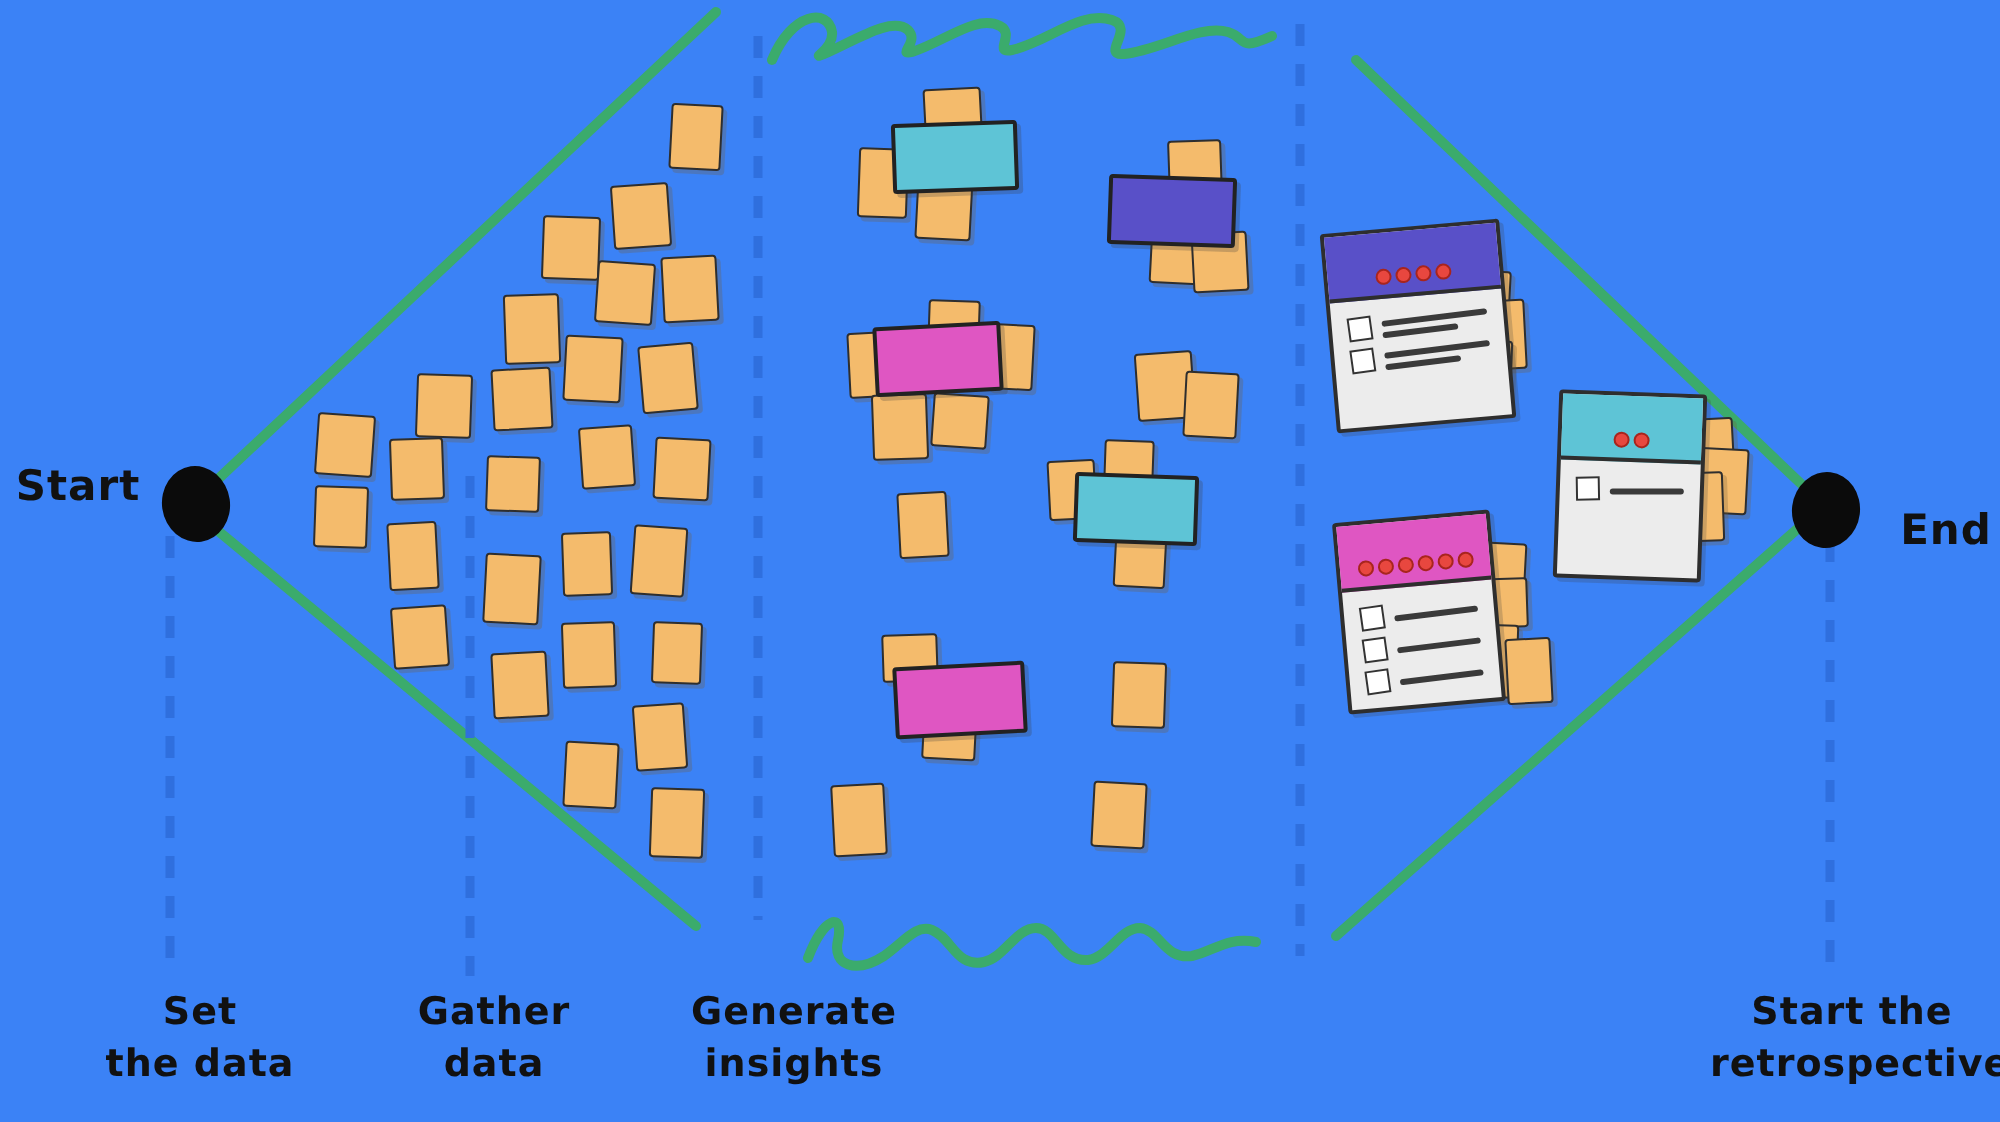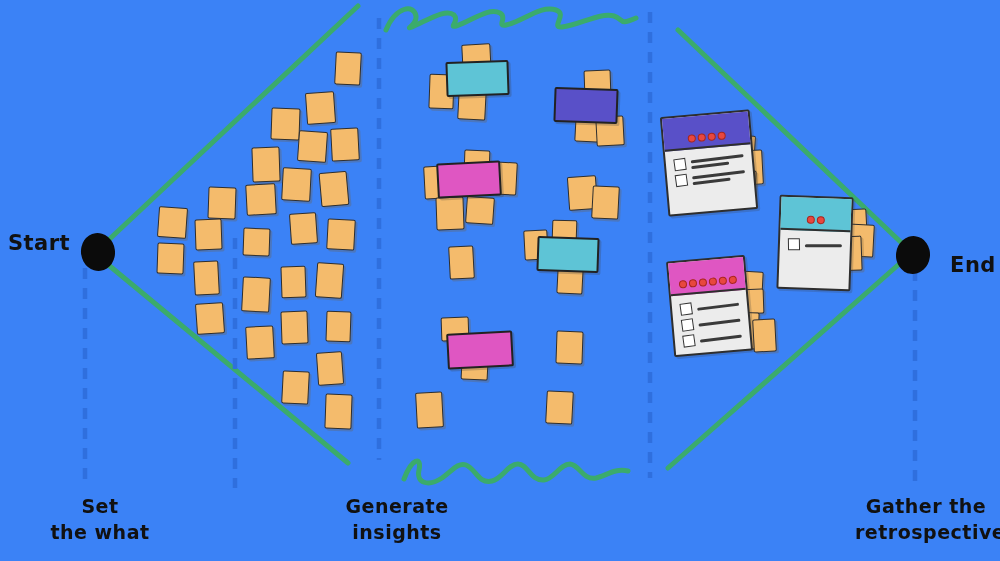--- a/index.html
+++ b/index.html
@@ -65,30 +65,34 @@
 
     <ellipse cx="98" cy="252" rx="17" ry="19" transform="rotate(-8 98 252)" style="fill:var(--dotblack)"></ellipse>
     <ellipse cx="913" cy="255" rx="17" ry="19" transform="rotate(7 913 255)" style="fill:var(--dotblack)"></ellipse>
   </svg>
 
   <div class="hand-text endpoint-label" style="left:6px;top:230px;width:66px;">Start</div>
   <div class="hand-text endpoint-label" style="left:946px;top:240px;width:54px;margin-top:12px;">End</div>
 
   <div class="hand-text phase-label" style="left:1px;top:493px;">
     <span>Set</span>
-    <span>the what</span>
+    <span>the data</span>
+  </div>
+  <div class="hand-text phase-label" style="left:148px;top:493px;">
+    <span>Gather</span>
+    <span>data</span>
   </div>
   <div class="hand-text phase-label" style="left:298px;top:493px;">
     <span>Generate</span>
     <span>insights</span>
   </div>
   <div class="hand-text phase-label" style="left:548px;top:493px;">
   </div>
   <div class="hand-text phase-label" style="left:827px;top:493px;">
-    <span>Gather the</span>
+    <span>Start the</span>
     <span>retrospective</span>
   </div>
 
   <div id="objects">
       <div class="note" style="left: 335px; top: 52px; width: 24px; height: 31px; transform: rotate(3deg);"></div>
       <div class="note" style="left: 306px; top: 92px; width: 27px; height: 30px; transform: rotate(-4deg);"></div>
       <div class="note" style="left: 271px; top: 108px; width: 27px; height: 30px; transform: rotate(2deg);"></div>
       <div class="note" style="left: 331px; top: 128px; width: 26px; height: 31px; transform: rotate(-3deg);"></div>
       <div class="note" style="left: 298px; top: 131px; width: 27px; height: 29px; transform: rotate(4deg);"></div>
       <div class="note" style="left: 252px; top: 147px; width: 26px; height: 33px; transform: rotate(-2deg);"></div>

